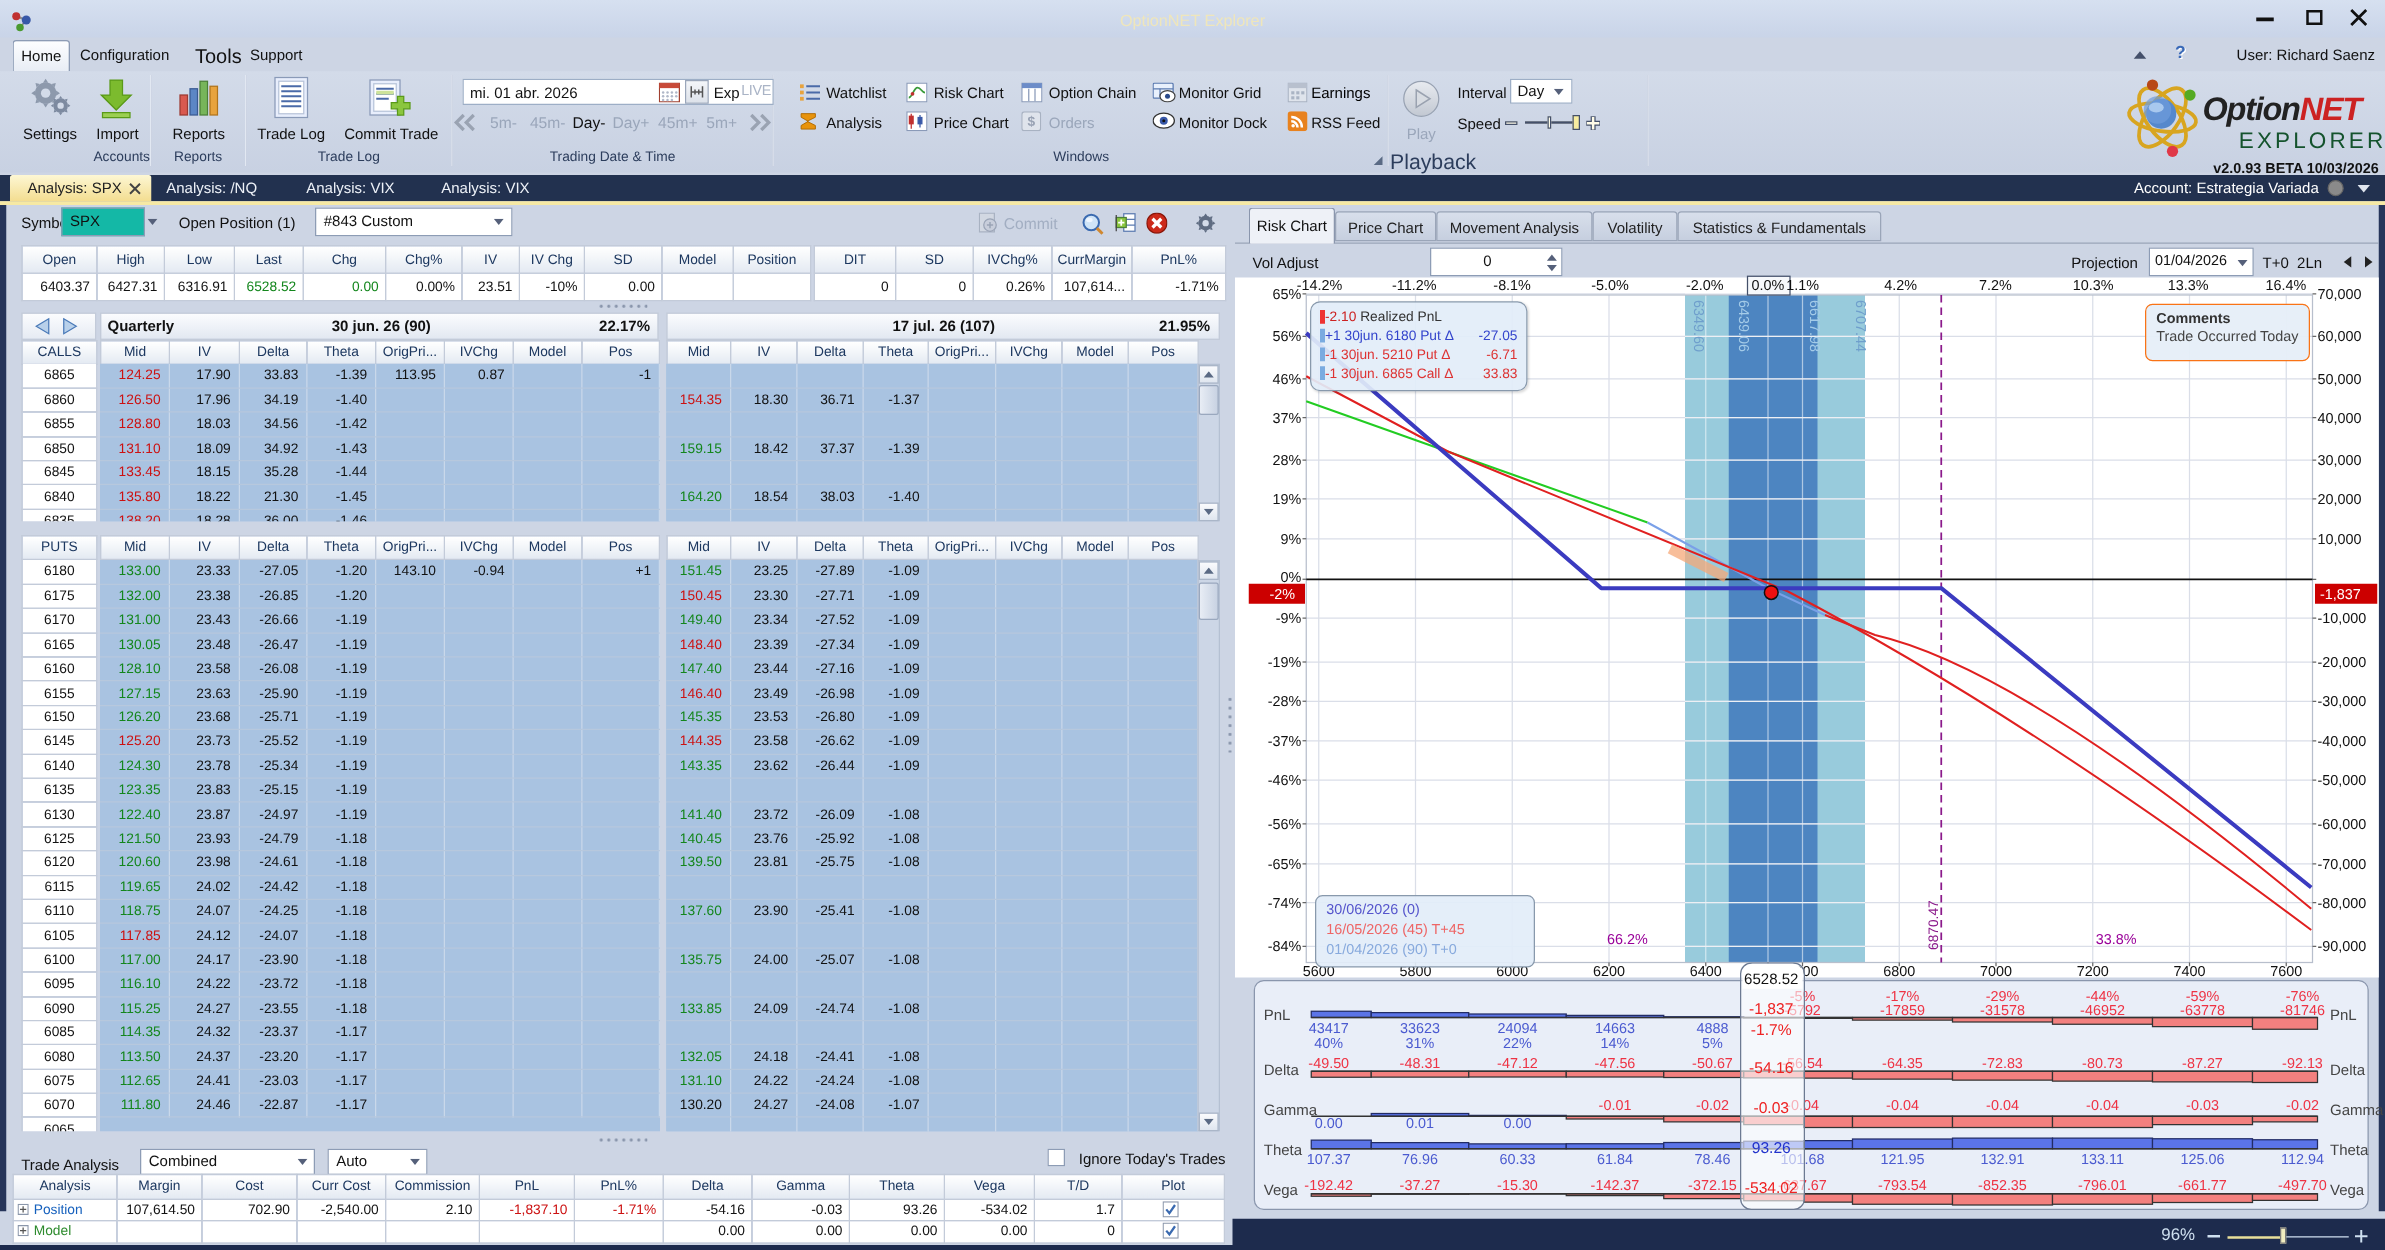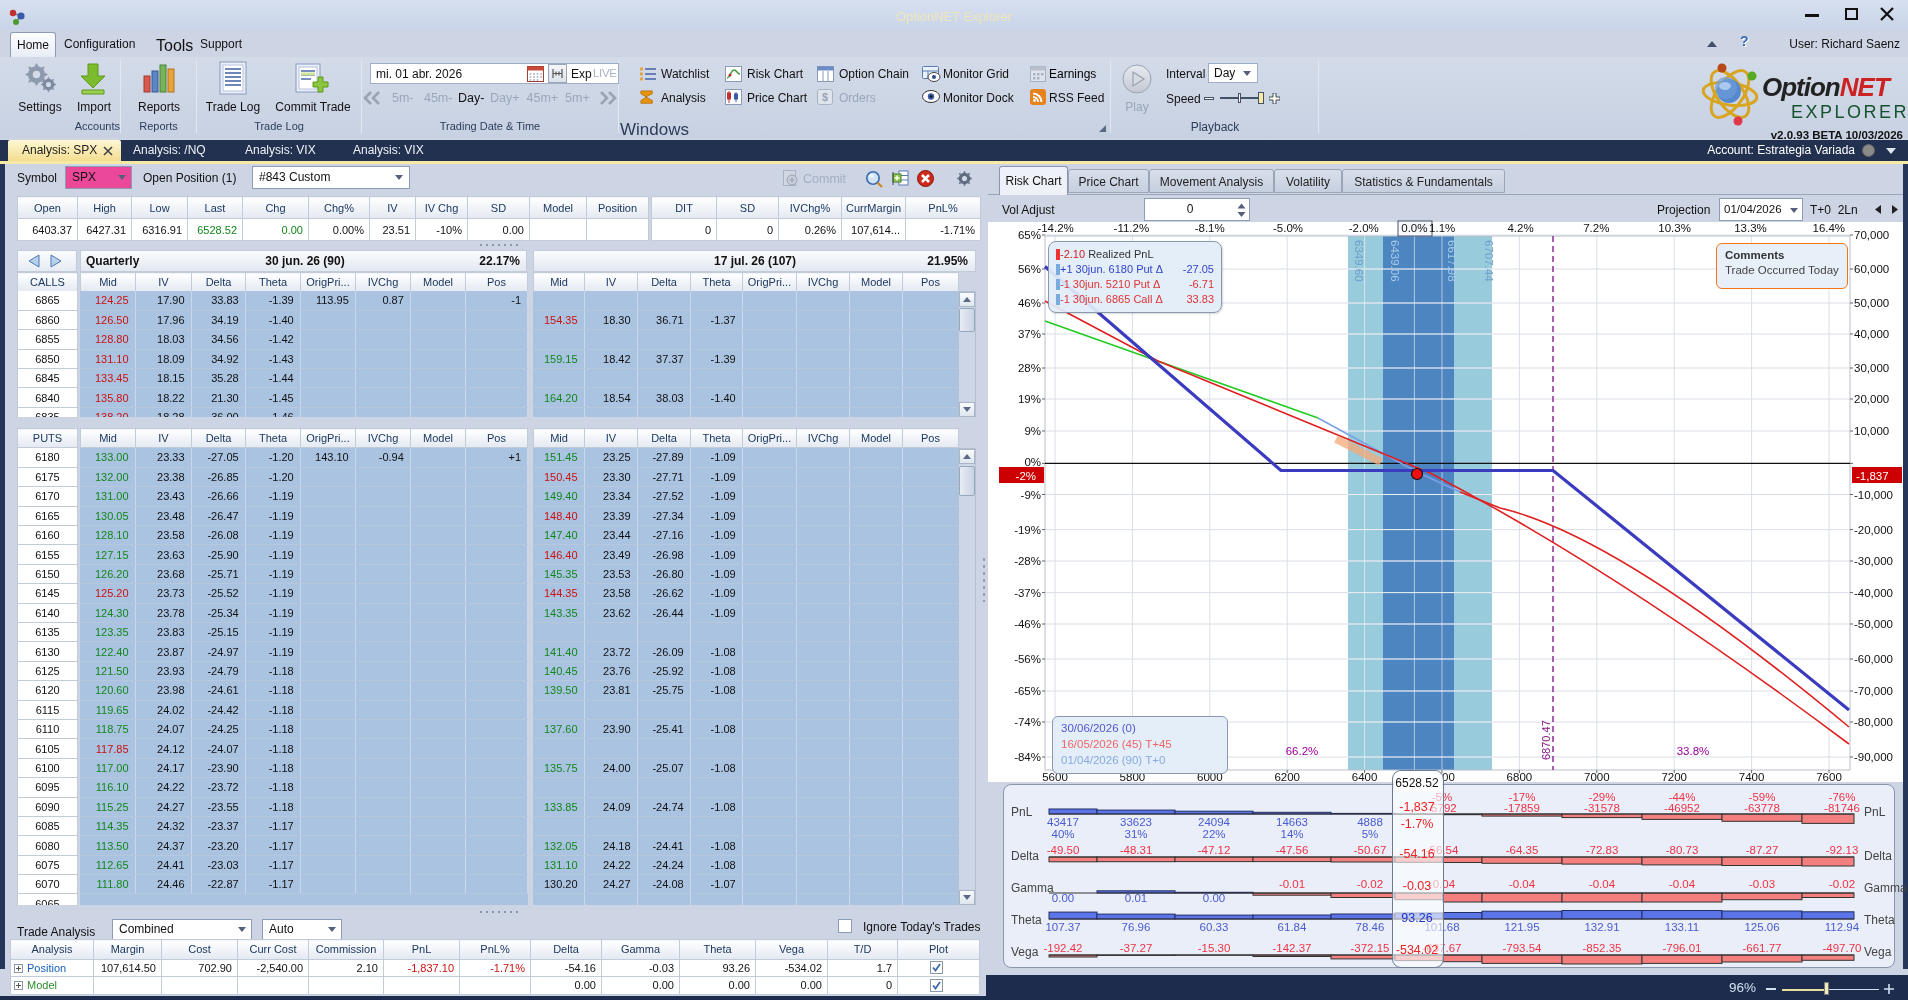--- a/index.html
+++ b/index.html
@@ -42,22 +42,22 @@
 <div class="abs" style="left:120px;top:60px;width:1px;height:73px;background:#aab4c8;border-right:1px solid #e2e8f2"></div>
 <div class="abs" style="left:196px;top:60px;width:1px;height:73px;background:#aab4c8;border-right:1px solid #e2e8f2"></div>
 <div class="abs" style="left:361px;top:60px;width:1px;height:73px;background:#aab4c8;border-right:1px solid #e2e8f2"></div>
 <div class="abs" style="left:618px;top:60px;width:1px;height:73px;background:#aab4c8;border-right:1px solid #e2e8f2"></div>
 <div class="abs" style="left:1110px;top:60px;width:1px;height:73px;background:#aab4c8;border-right:1px solid #e2e8f2"></div>
 <div class="abs" style="left:1318px;top:60px;width:1px;height:73px;background:#aab4c8;border-right:1px solid #e2e8f2"></div>
 <div class="abs" style="left:8px;top:120px;width:112px;text-align:right;color:#2c3d5c;font-size:11px">Accounts</div>
 <div class="abs" style="left:121px;top:120px;width:75px;text-align:center;color:#2c3d5c;font-size:11px">Reports</div>
 <div class="abs" style="left:197px;top:120px;width:164px;text-align:center;color:#2c3d5c;font-size:11px">Trade Log</div>
 <div class="abs" style="left:362px;top:120px;width:256px;text-align:center;color:#2c3d5c;font-size:11px">Trading Date &amp; Time</div>
-<div class="abs" style="left:620px;top:120px;width:490px;text-align:left;color:#2c3d5c;font-size:17px">Windows</div>
-<div class="abs" style="left:1112px;top:120px;width:206px;text-align:center;color:#2c3d5c;font-size:12px">Playback</div>
+<div class="abs" style="left:620px;top:120px;width:490px;text-align:center;color:#2c3d5c;font-size:11px">Windows</div>
+<div class="abs" style="left:1112px;top:120px;width:206px;color:#2c3d5c;font-size:17px">Playback</div>
 <svg class="abs" style="left:24px;top:62px" width="25" height="25" viewBox="0 0 24 24">
 <g fill="#8d99ac">
         <path d="M12 1 L14 4 L10 4 Z"></path>
         <path d="M12 23 L10 20 L14 20 Z"></path>
         <path d="M1 12 L4 10 L4 14 Z"></path>
         <path d="M23 12 L20 14 L20 10 Z"></path>
 <path d="M4.2 4.2 L7.5 5 L5 7.5 Z"></path>
         <path d="M19.8 4.2 L19 7.5 L16.5 5 Z"></path>
         <path d="M4.2 19.8 L5 16.5 L7.5 19 Z"></path>
         <path d="M19.8 19.8 L16.5 19 L19 16.5 Z"></path>
@@ -290,21 +290,21 @@
 <div class="abs" style="left:353px;top:143px;font-size:12px;color:#eef2f8">Analysis: VIX</div>
 <div class="abs" style="left:1610px;top:143px;width:245px;text-align:right;font-size:12px;color:#fff">Account: Estrategia Variada</div>
 <div class="abs" style="left:1862px;top:144px;width:13px;height:13px;border-radius:50%;background:#8a8a8a;border:1px solid #666"></div>
 <svg class="abs" style="left:1886px;top:148px" width="11" height="7">
       <path d="M0,0 L10,0 L5,6 Z" fill="#dfe5ee"></path>
     </svg>
 <div class="abs" style="left:0;top:164px;width:1908px;height:805px;background:#cdd5e4"></div>
 <div class="abs" style="left:0;top:164px;width:5px;height:805px;background:#26355a"></div>
 <div class="abs" style="left:1903px;top:164px;width:5px;height:805px;background:#26355a"></div>
 <div class="abs" style="left:17px;top:171px;font-size:12px">Symbol</div>
-<div class="abs" style="left:65px;top:166px;width:67px;height:23px;background:#ec4899;border:1px solid #8d9cb5;font-size:12px;padding:3px 0 0 6px">SPX</div>
+<div class="abs" style="left:49px;top:166px;width:67px;height:23px;background:#14b8a6;border:1px solid #8d9cb5;font-size:12px;padding:3px 0 0 6px">SPX</div>
 <svg class="abs" style="left:118px;top:175px" width="9" height="6">
       <path d="M0,0 L8,0 L4,5 Z" fill="#55607a"></path>
     </svg>
 <div class="abs" style="left:143px;top:171px;font-size:12px">Open Position (1)</div>
 <div class="abs" style="left:252px;top:166px;width:158px;height:23px;background:#fff;border:1px solid #8d9cb5;font-size:12px;padding:3px 0 0 6px">#843 Custom</div>
 <svg class="abs" style="left:395px;top:175px" width="9" height="6">
       <path d="M0,0 L8,0 L4,5 Z" fill="#55607a"></path>
     </svg>
 <svg class="abs" style="left:783px;top:170px" width="15" height="17">
       <rect x="0.5" y="0.5" width="12" height="15" fill="#d2d8e2" stroke="#a8b2c2"></rect>

